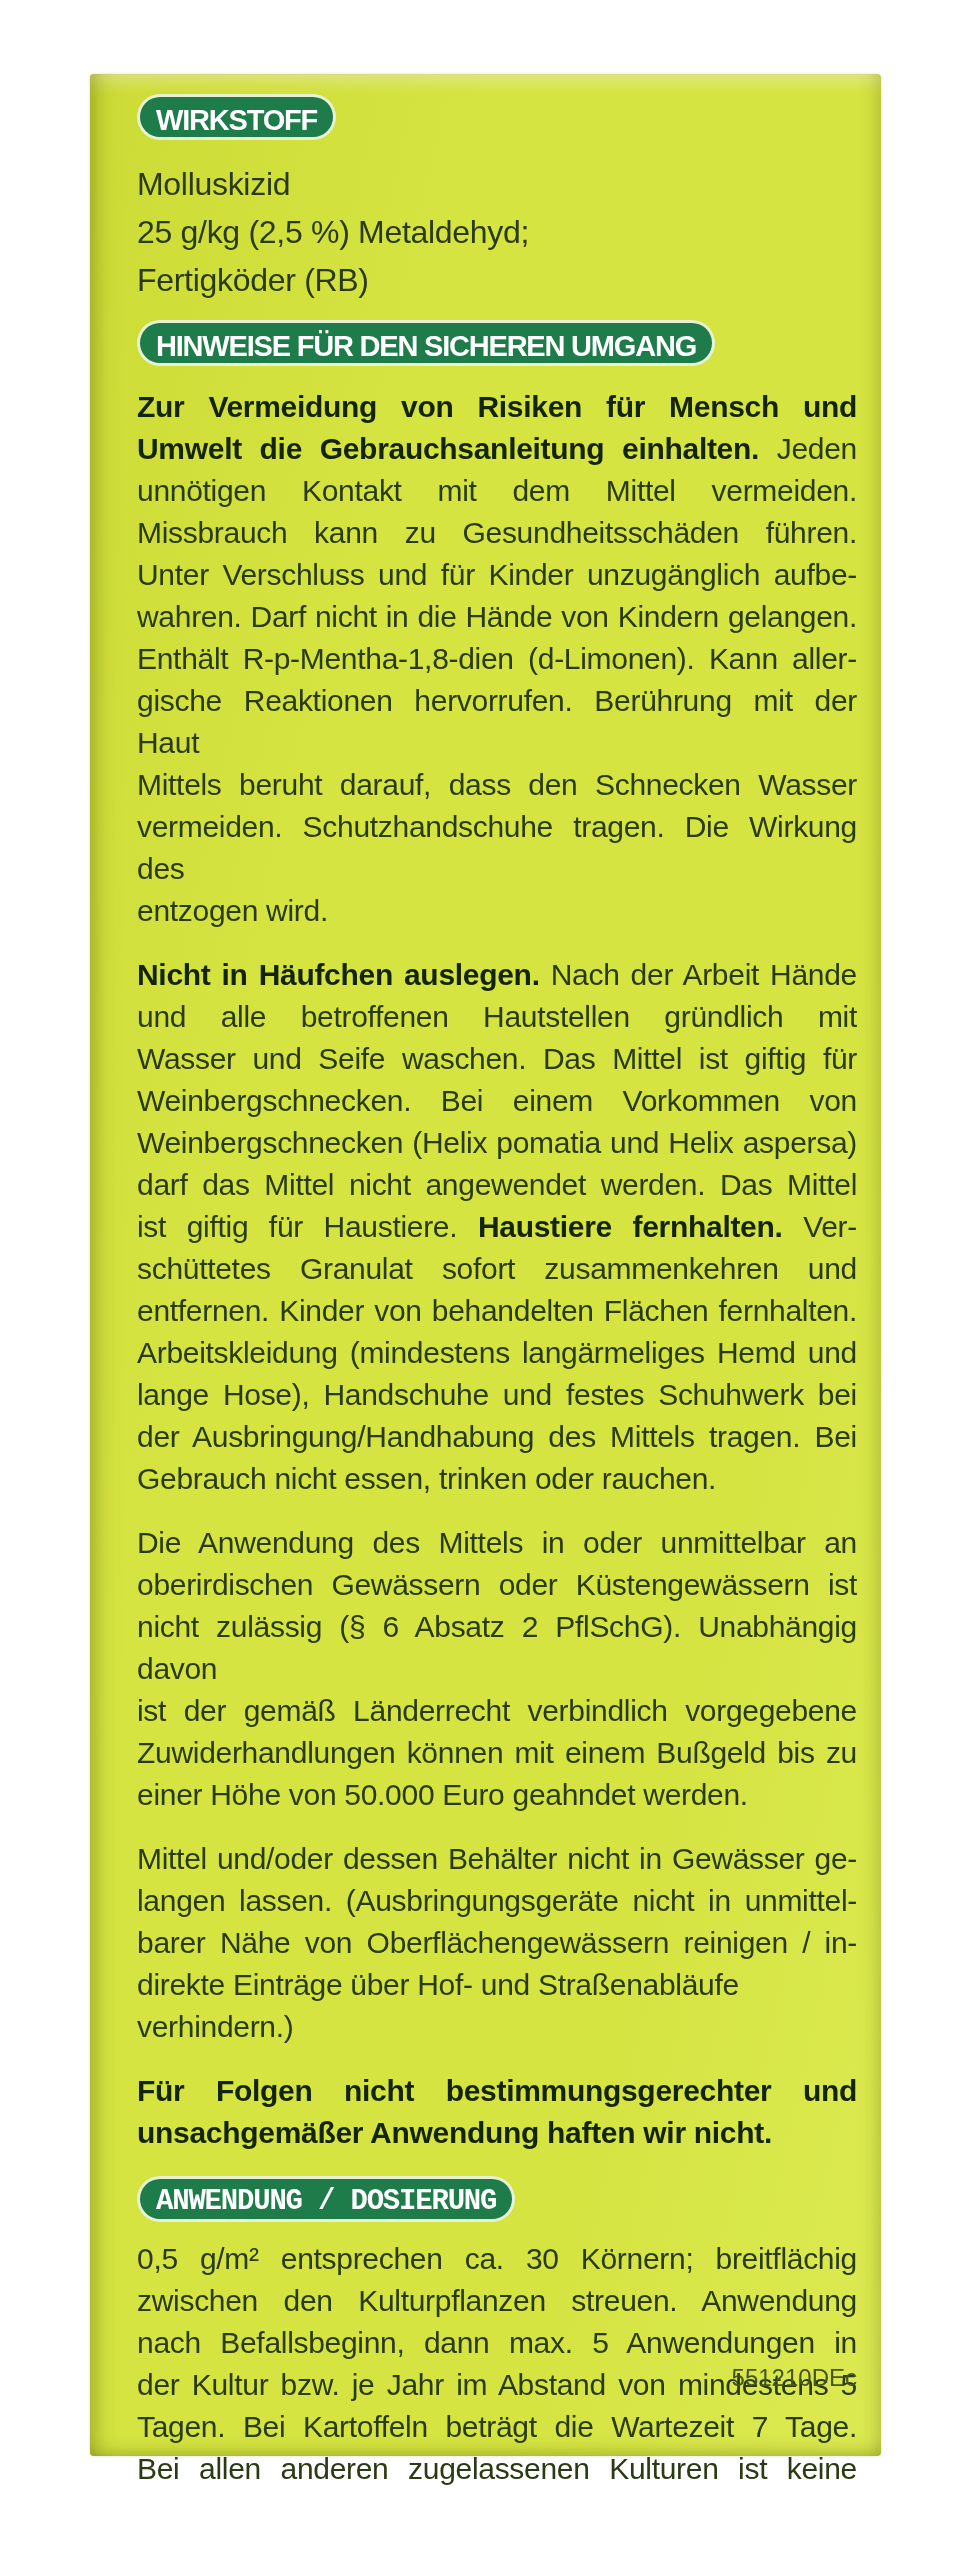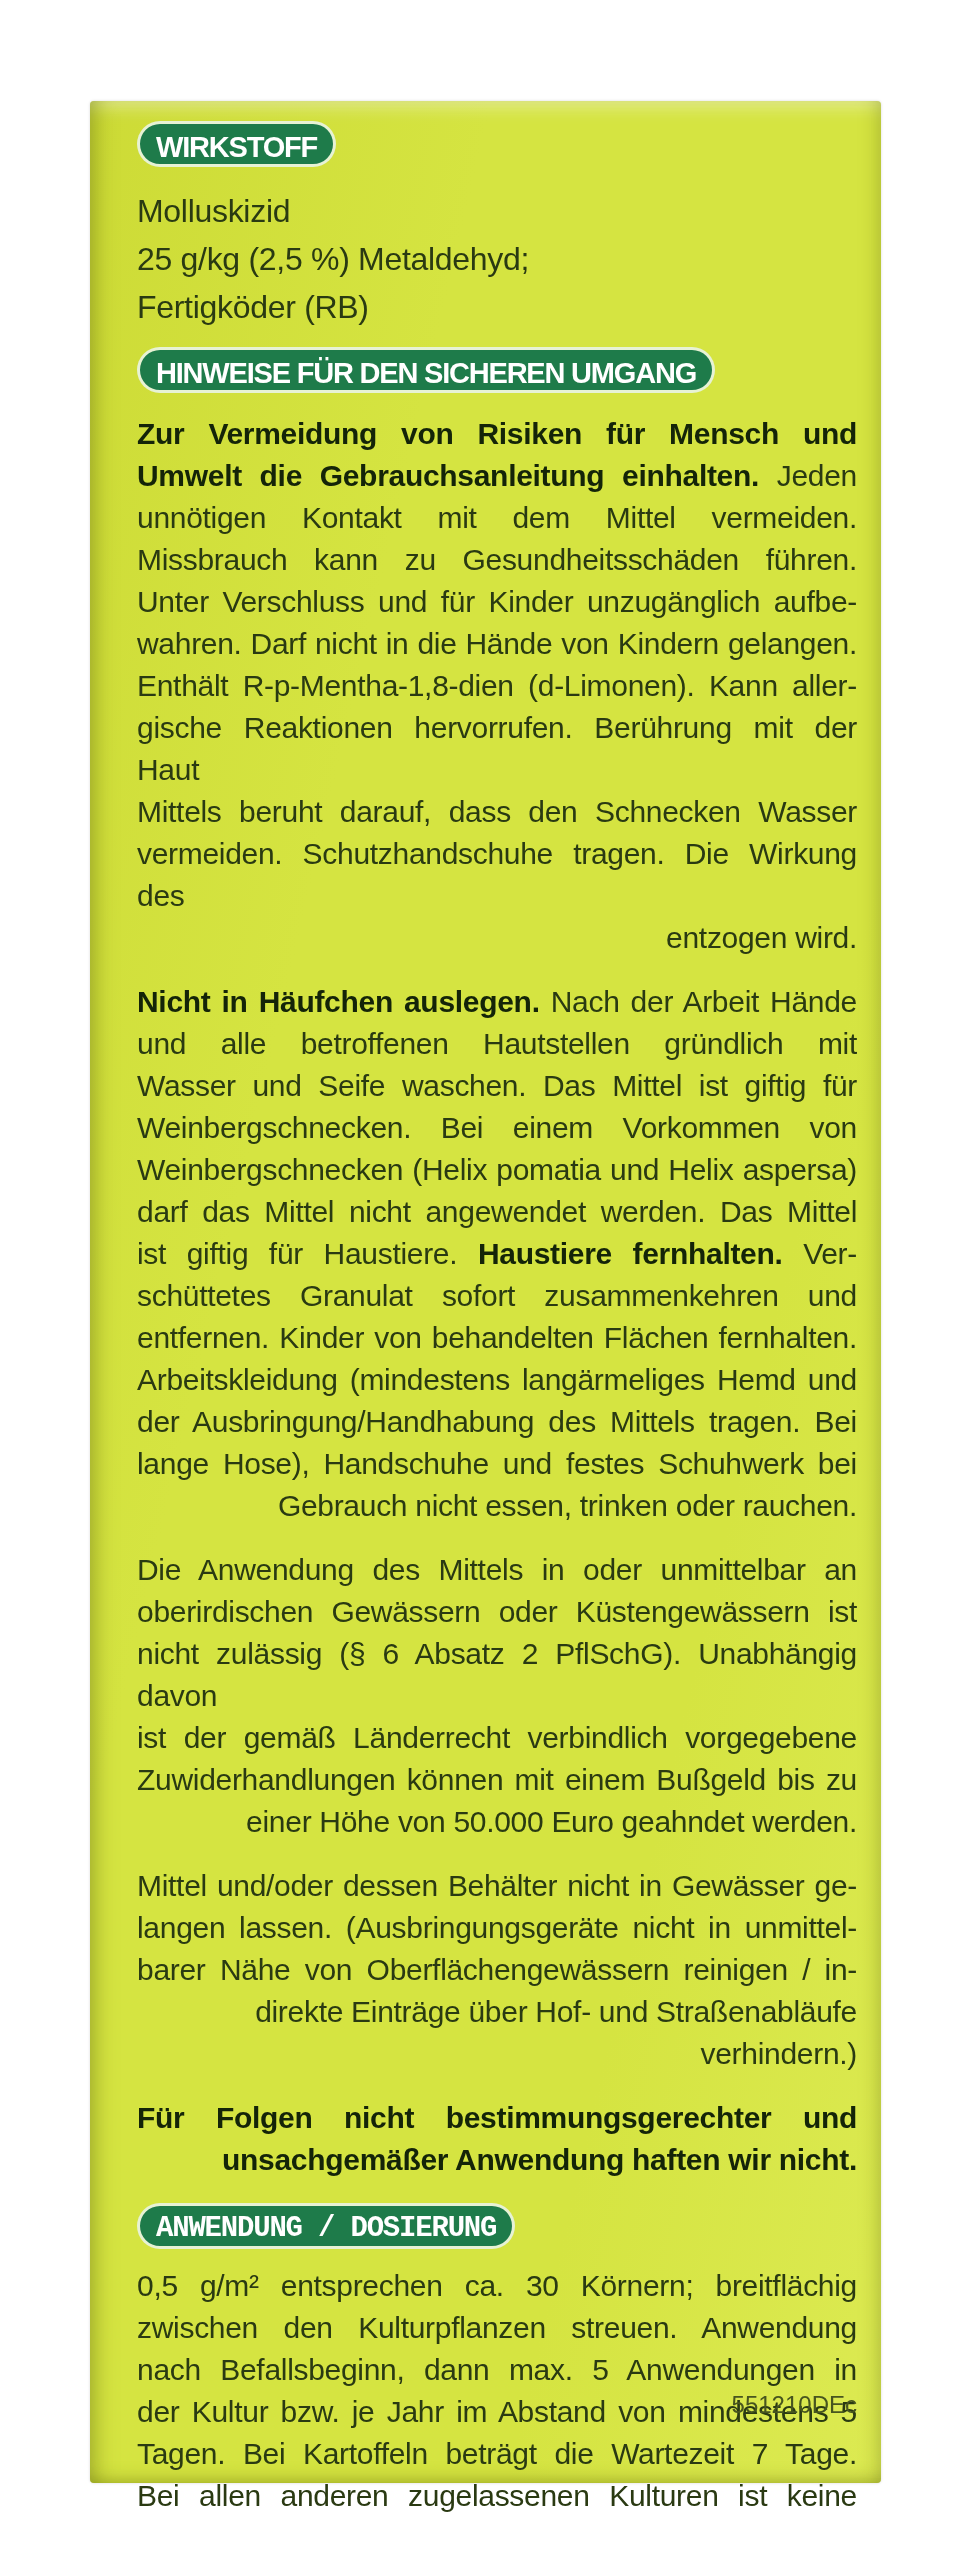--- a/index.html
+++ b/index.html
@@ -6,21 +6,21 @@
   body{
     width:969px;height:2560px;
     background:#ffffff;
     font-family:"Liberation Sans", sans-serif;
     overflow:hidden;
     position:relative;
   }
   .page{position:absolute;inset:0;background:#ffffff;}
   .box{
     position:absolute;
-    left:90px;top:101px;
+    left:90px;top:74px;
     width:791px;height:2382px;
     box-sizing:border-box;
     padding:20px 24px 0 47px;
     background:linear-gradient(103deg, var(--box-green-dark) 0%, var(--box-green) 30%, var(--box-green) 72%, var(--box-green-light) 100%);
     border-radius:4px;
     box-shadow:
       0 0 3px rgba(0,0,0,.15),
       inset 18px 0 22px -14px rgba(110,120,15,.55),
       inset -16px 0 20px -14px rgba(110,120,15,.40),
       inset 0 16px 18px -12px rgba(255,255,255,.55),
@@ -58,21 +58,21 @@
     font-size:30px;
     line-height:42px;
     letter-spacing:-0.3px;
     color:var(--text);
     text-align:justify;
     text-align-last:justify;
     overflow:hidden;
     white-space:normal;
   }
   .para .line.last{
-    text-align:right;
+    text-align:left;
     text-align-last:auto;
   }
   .para .line span.r{color:var(--text);}
   .para .line span.b{font-weight:bold;color:var(--bold);}
   .badge-anwendung{margin-bottom:16px;font-family:Liberation Mono, monospace;}
   .code{
     position:absolute;
     right:24px;
     bottom:64px;
     font-size:24px;
@@ -122,22 +122,22 @@
         <div class="line"><span class="b">Nicht in Häufchen auslegen.</span><span class="r"> Nach der Arbeit Hände</span></div>
         <div class="line"><span class="r">und alle betroffenen Hautstellen gründlich mit</span></div>
         <div class="line"><span class="r">Wasser und Seife waschen. Das Mittel ist giftig für</span></div>
         <div class="line"><span class="r">Weinbergschnecken. Bei einem Vorkommen von</span></div>
         <div class="line"><span class="r">Weinbergschnecken (Helix pomatia und Helix aspersa)</span></div>
         <div class="line"><span class="r">darf das Mittel nicht angewendet werden. Das Mittel</span></div>
         <div class="line"><span class="r">ist giftig für Haustiere. </span><span class="b">Haustiere fernhalten.</span><span class="r"> Ver-</span></div>
         <div class="line"><span class="r">schüttetes Granulat sofort zusammenkehren und</span></div>
         <div class="line"><span class="r">entfernen. Kinder von behandelten Flächen fernhalten.</span></div>
         <div class="line"><span class="r">Arbeitskleidung (mindestens langärmeliges Hemd und</span></div>
+        <div class="line"><span class="r">lange Hose), Handschuhe und festes Schuhwerk bei</span></div>
         <div class="line"><span class="r">der Ausbringung/Handhabung des Mittels tragen. Bei</span></div>
-        <div class="line"><span class="r">lange Hose), Handschuhe und festes Schuhwerk bei</span></div>
         <div class="line last"><span class="r">Gebrauch nicht essen, trinken oder rauchen.</span></div>
       </div>
     <div class="para">
         <div class="line"><span class="r">Die Anwendung des Mittels in oder unmittelbar an</span></div>
         <div class="line"><span class="r">oberirdischen Gewässern oder Küstengewässern ist</span></div>
         <div class="line"><span class="r">nicht zulässig (§ 6 Absatz 2 PflSchG). Unabhängig davon</span></div>
         <div class="line"><span class="r">ist der gemäß Länderrecht verbindlich vorgegebene</span></div>
         <div class="line"><span class="r">Zuwiderhandlungen können mit einem Bußgeld bis zu</span></div>
         <div class="line last"><span class="r">einer Höhe von 50.000 Euro geahndet werden.</span></div>
       </div>

